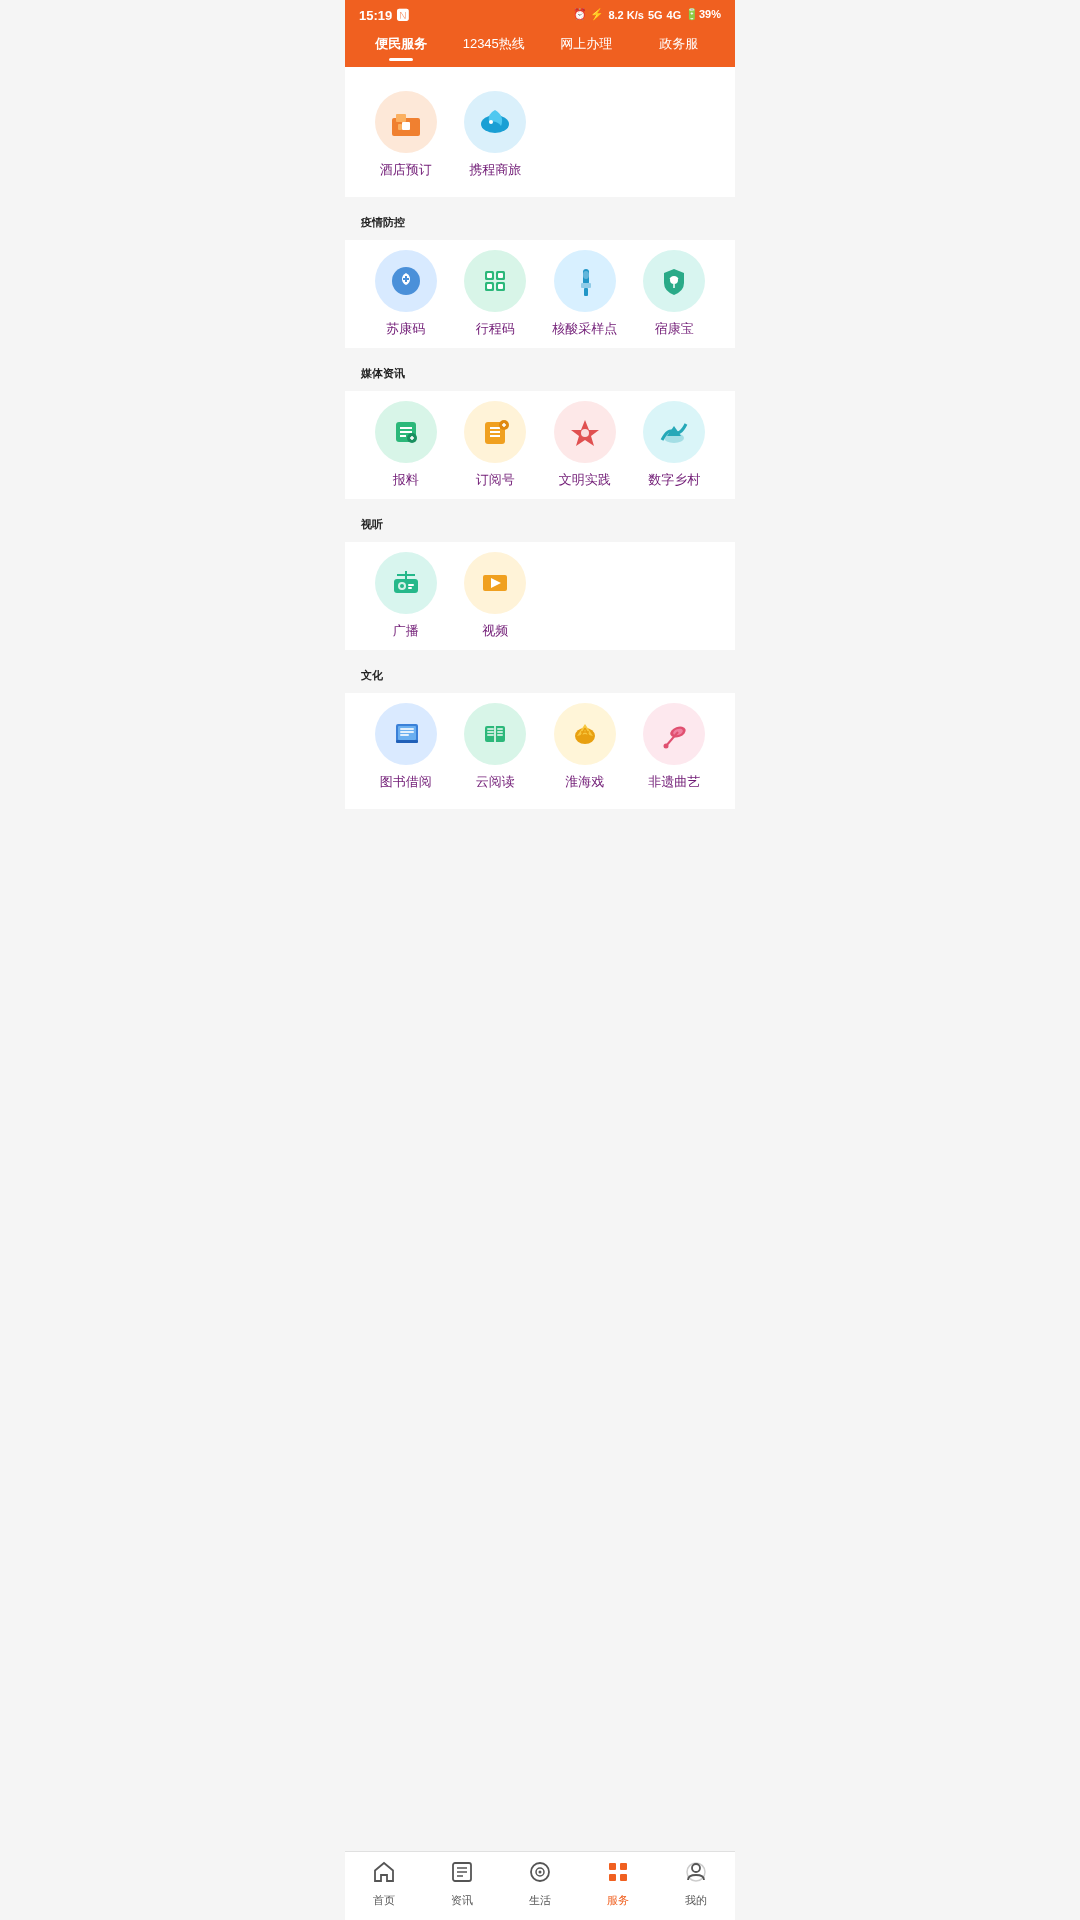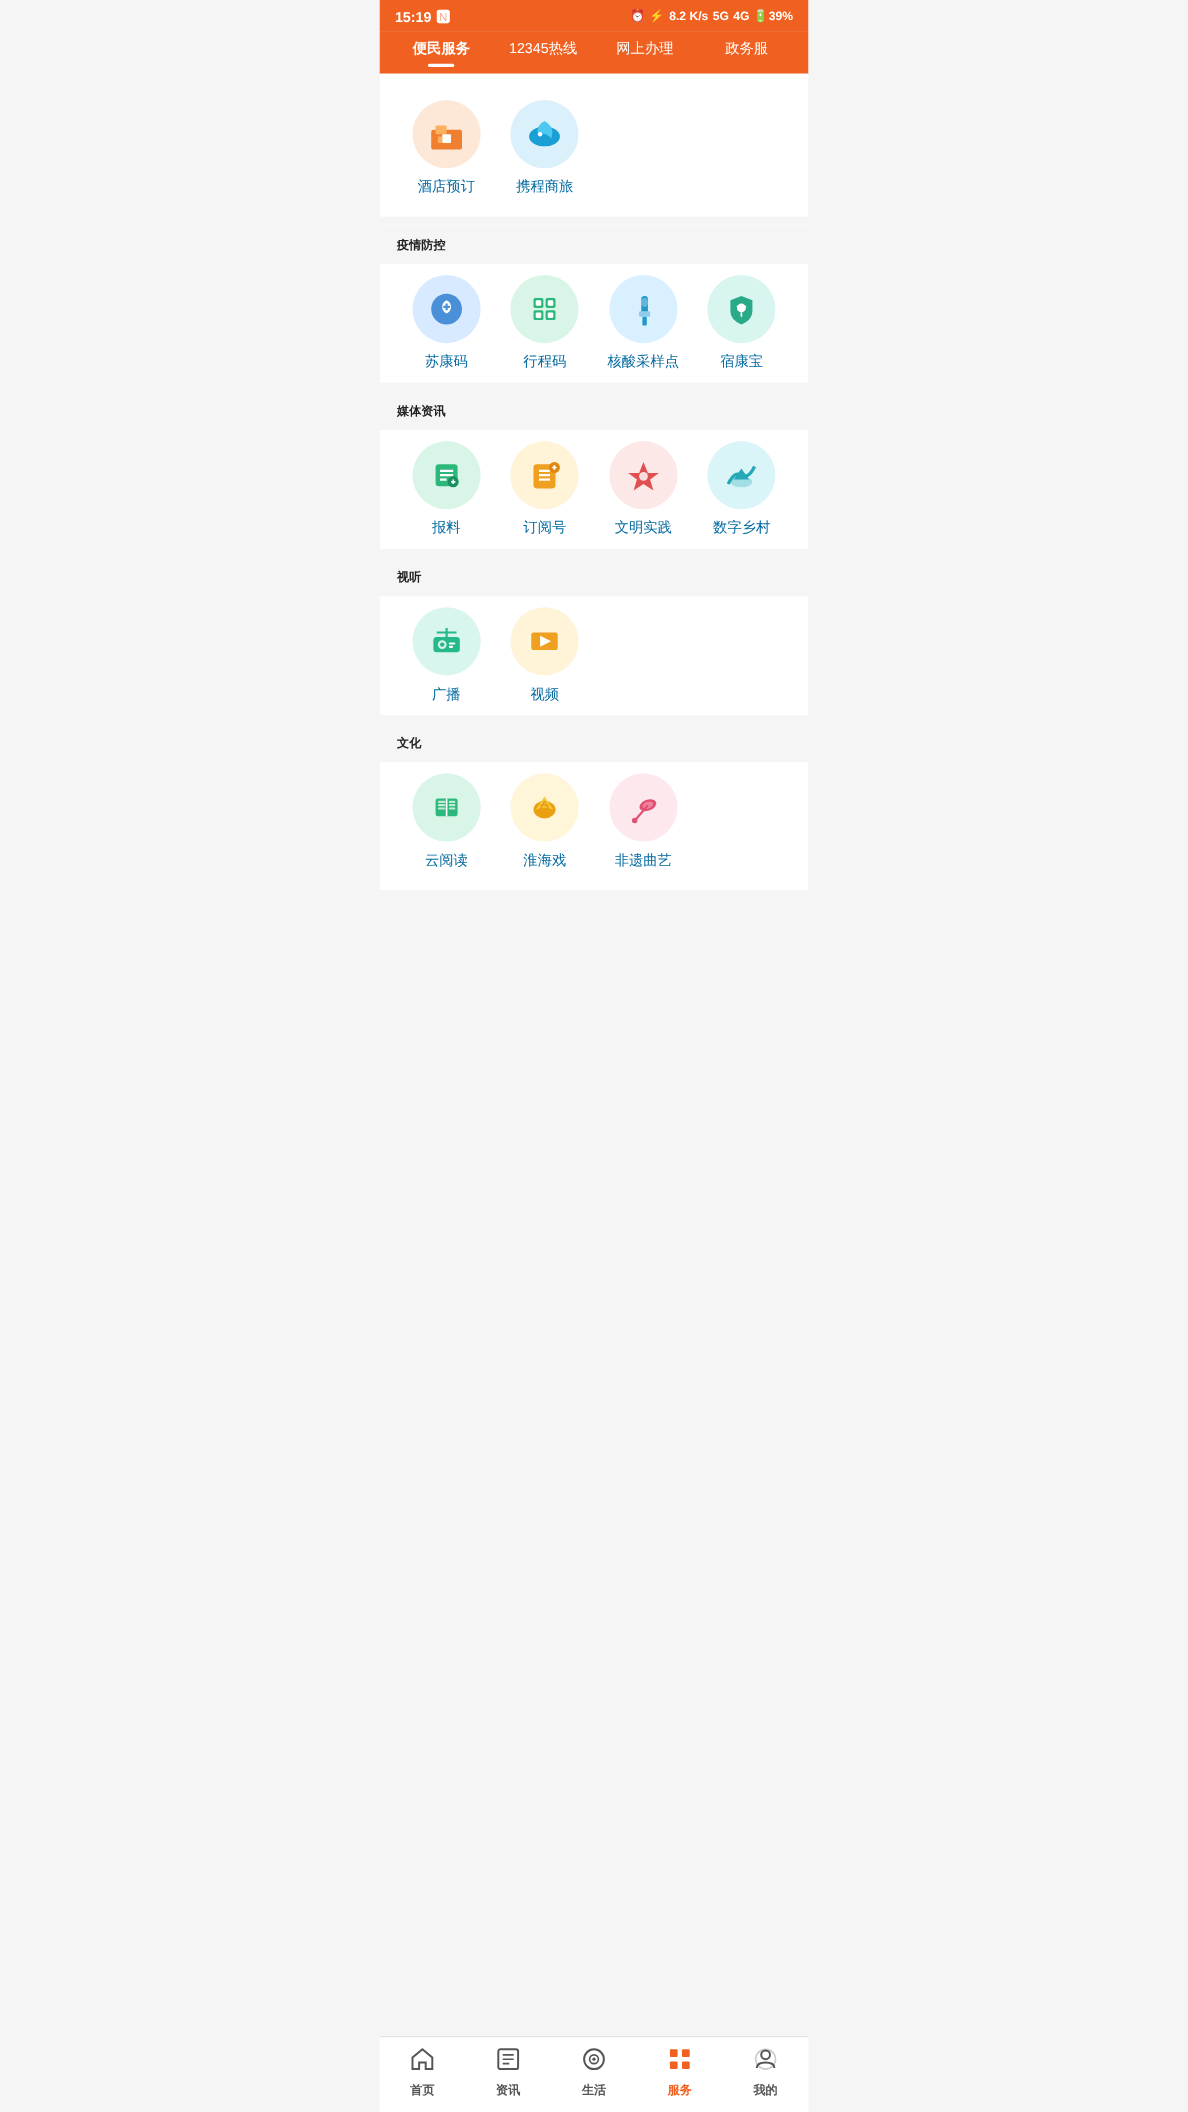--- a/index.html
+++ b/index.html
@@ -73,21 +73,21 @@
     .icon-item {
       width: 25%;
       display: flex;
       flex-direction: column;
       align-items: center;
       padding: 10px 4px;
       cursor: pointer;
     }
     .icon-label {
       font-size: 13px;
-      color: #0369a1;
+      color: #701a75;
       text-align: center;
     }
 
     
     .section-header {
       background: #f5f5f5;
       padding: 10px 16px;
       font-size: 11px;
       font-weight: 700;
       color: #222;
@@ -114,21 +114,20 @@
       justify-content: space-around;
       padding: 8px 0 12px;
     }
     .bottom-nav-item {
       display: flex;
       flex-direction: column;
       align-items: center;
       gap: 3px;
       cursor: pointer;
       min-width: 60px;
-      font-weight: bold;
     }
     .bottom-nav-icon {
       font-size: 22px;
       color: #555;
     }
     .bottom-nav-label {
       font-size: 11px;
       color: #555;
     }
     .bottom-nav-item.active .bottom-nav-icon,
@@ -353,20 +352,33 @@
           </svg>
         </div>
         <span class="icon-label">视频</span>
       </div>
     </div>
 
     <div class="section-divider"></div>
     <div class="section-header">文化</div>
     <div class="icon-row">
 
+      <div class="icon-item">
+        <div class="svg-icon" style="background:#daeaff;">
+          <svg width="36" height="36" viewBox="0 0 36 36">
+            <rect x="8" y="8" width="22" height="18" rx="2" fill="#3a80d8"></rect>
+            <rect x="10" y="10" width="18" height="14" rx="1" fill="#6aaff0"></rect>
+            <rect x="12" y="12" width="14" height="2" rx="1" fill="white" opacity="0.8"></rect>
+            <rect x="12" y="15" width="14" height="2" rx="1" fill="white" opacity="0.8"></rect>
+            <rect x="12" y="18" width="9" height="2" rx="1" fill="white" opacity="0.8"></rect>
+            <rect x="8" y="24" width="22" height="3" rx="1" fill="#2060b8"></rect>
+          </svg>
+        </div>
+        <span class="icon-label">图书借阅</span>
+      </div>
 
       <div class="icon-item">
         <div class="svg-icon" style="background:#d8f5e8;">
           <svg width="36" height="36" viewBox="0 0 36 36">
             <rect x="8" y="10" width="20" height="16" rx="2" fill="#2cb87a"></rect>
             <line x1="18" y1="10" x2="18" y2="26" stroke="white" stroke-width="1.5"></line>
             <rect x="10" y="12" width="7" height="2" rx="1" fill="white" opacity="0.7"></rect>
             <rect x="10" y="15" width="7" height="2" rx="1" fill="white" opacity="0.7"></rect>
             <rect x="10" y="18" width="7" height="2" rx="1" fill="white" opacity="0.7"></rect>
             <rect x="20" y="12" width="6" height="2" rx="1" fill="white" opacity="0.7"></rect>

